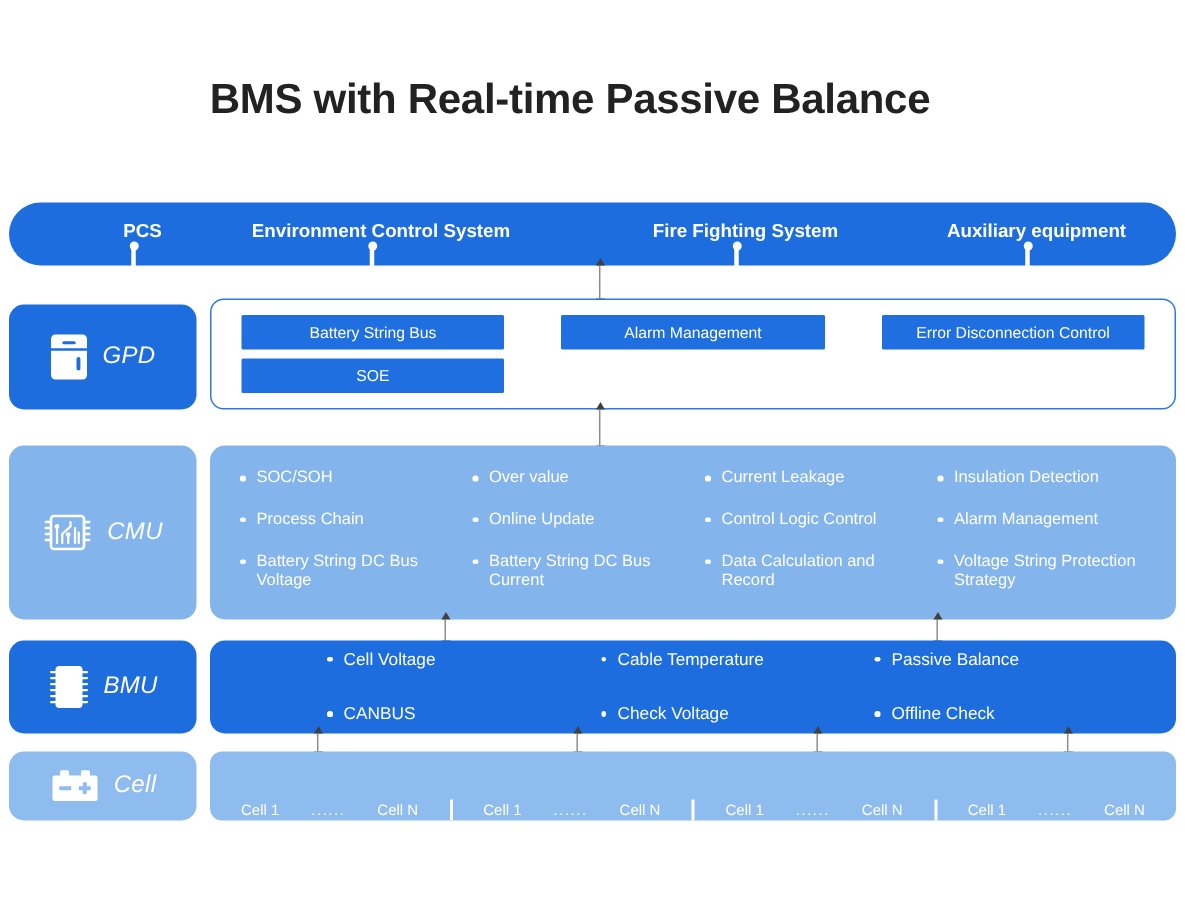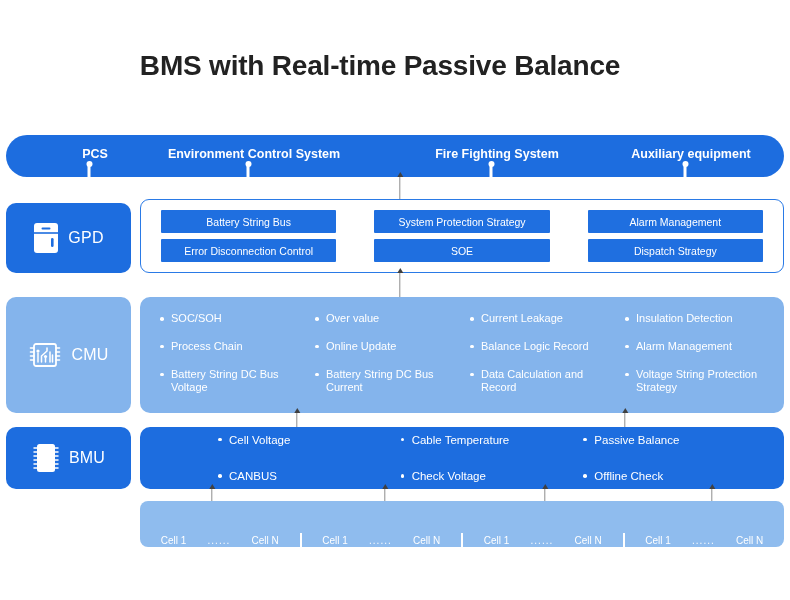--- a/index.html
+++ b/index.html
@@ -35,20 +35,21 @@
   .lane-label {
     position: absolute;
     left: 6px;
     width: 125px;
     border-radius: 10px;
     display: flex;
     align-items: center;
     justify-content: center;
     gap: 9px;
     color: #ffffff;
+    font-style: italic;
   }
   .lane-label .lane-text {
     font-size: 16px;
     font-weight: normal;
     color: #ffffff;
     letter-spacing: 0.2px;
   }
   .lane-icon { display: flex; align-items: center; justify-content: center; }
 
   
@@ -280,25 +281,23 @@
         <rect x="8.5" y="5.5" width="9" height="2" rx="1" fill="#1d6ddf"></rect>
         <rect x="18" y="16" width="2.6" height="9" rx="1.3" fill="#1d6ddf"></rect>
       </svg>
     </span>
     <span class="lane-text">GPD</span>
   </div>
 
   <div class="gpd-panel">
     <div class="gpd-grid">
       <div class="chip">Battery String Bus</div>
-      <div class="chip">System Protection Strategy</div>
       <div class="chip">Alarm Management</div>
       <div class="chip">Error Disconnection Control</div>
       <div class="chip">SOE</div>
-      <div class="chip">Dispatch Strategy</div>
     </div>
   </div>
 
   <div class="arrow" style="left:400px; top:273px; height:24px"></div>
 
   <div class="lane-label cmu-label">
     <span class="lane-icon">
       <svg width="34" height="30" viewBox="0 0 34 30">
         <rect x="6" y="4" width="22" height="22" rx="2" fill="none" stroke="#ffffff" stroke-width="1.8"></rect>
         <g stroke="#ffffff" stroke-width="1.6" stroke-linecap="round">
@@ -331,21 +330,21 @@
       <div class="bullet">Process Chain</div>
       <div class="bullet">Battery String DC Bus Voltage</div>
     </div>
     <div class="cmu-col">
       <div class="bullet">Over value</div>
       <div class="bullet">Online Update</div>
       <div class="bullet">Battery String DC Bus Current</div>
     </div>
     <div class="cmu-col">
       <div class="bullet">Current Leakage</div>
-      <div class="bullet">Balance Logic Record</div>
+      <div class="bullet">Control Logic Control</div>
       <div class="bullet">Data Calculation and Record</div>
     </div>
     <div class="cmu-col">
       <div class="bullet">Insulation Detection</div>
       <div class="bullet">Alarm Management</div>
       <div class="bullet">Voltage String Protection Strategy</div>
     </div>
   </div>
 
   <div class="arrow" style="left:297px; top:413px; height:14px"></div>
@@ -381,20 +380,33 @@
     <div class="bullet">CANBUS</div>
     <div class="bullet">Check Voltage</div>
     <div class="bullet">Offline Check</div>
   </div>
 
   <div class="arrow" style="left:212px; top:489px; height:12px"></div>
   <div class="arrow" style="left:385px; top:489px; height:12px"></div>
   <div class="arrow" style="left:545px; top:489px; height:12px"></div>
   <div class="arrow" style="left:712px; top:489px; height:12px"></div>
 
+  <div class="lane-label cell-label">
+    <span class="lane-icon">
+      <svg width="34" height="26" viewBox="0 0 34 26">
+        <rect x="2" y="6" width="30" height="17" rx="1.5" fill="#ffffff"></rect>
+        <rect x="7" y="2.5" width="6" height="4" rx="1" fill="#ffffff"></rect>
+        <rect x="21" y="2.5" width="6" height="4" rx="1" fill="#ffffff"></rect>
+        <rect x="6.5" y="13.2" width="8" height="2.6" rx="0.6" fill="#8fbcee"></rect>
+        <rect x="19.5" y="13.2" width="8" height="2.6" rx="0.6" fill="#8fbcee"></rect>
+        <rect x="22.2" y="10.5" width="2.6" height="8" rx="0.6" fill="#8fbcee"></rect>
+      </svg>
+    </span>
+    <span class="lane-text">Cell</span>
+  </div>
 
   <div class="cell-panel">
     <div class="cell-group">
       <span class="cell-txt">Cell 1</span>
       <span class="cell-dots">......</span>
       <span class="cell-txt">Cell N</span>
     </div>
     <div class="cell-group">
       <span class="cell-txt">Cell 1</span>
       <span class="cell-dots">......</span>

